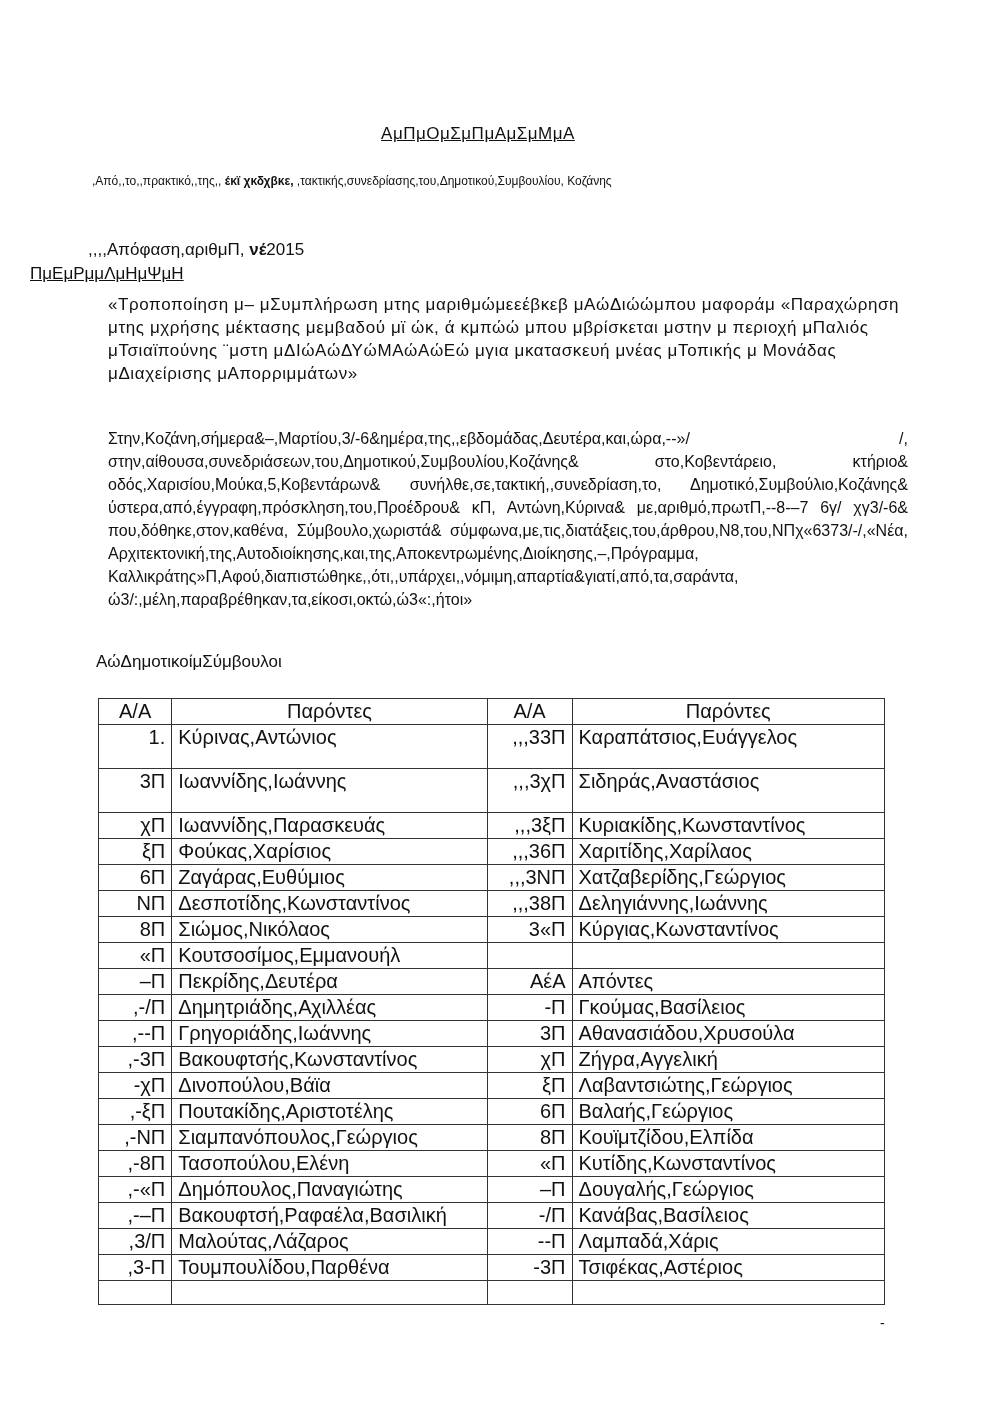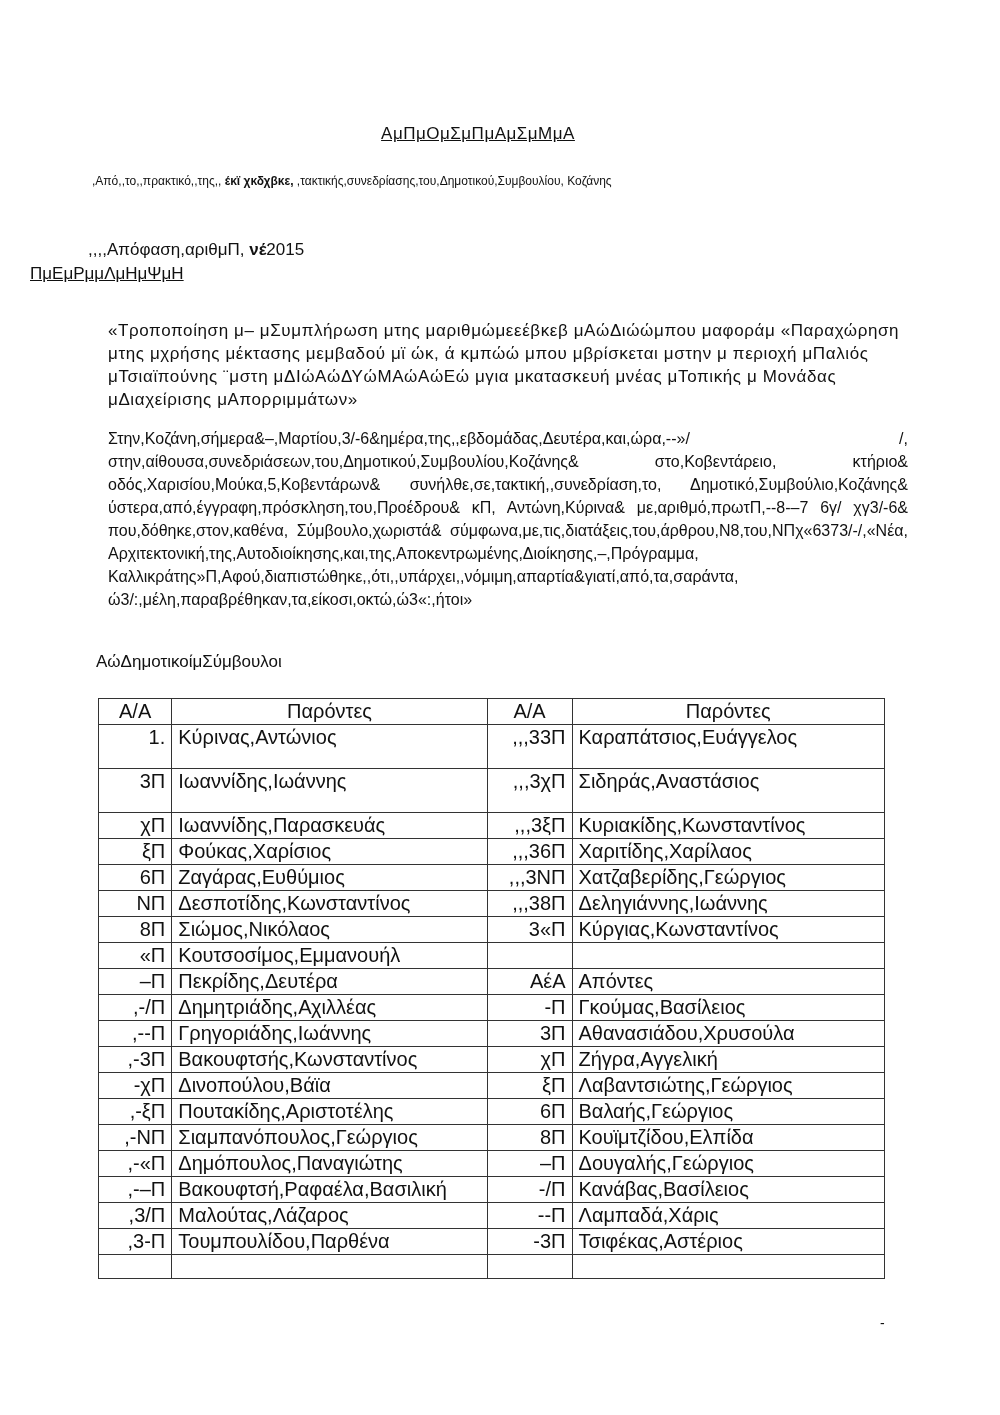--- a/index.html
+++ b/index.html
@@ -3,21 +3,21 @@
 <meta charset="utf-8">
 <style>
   html, body { margin:0; padding:0; background:#ffffff; }
   body { width:1000px; height:1415px; position:relative; font-family:"Liberation Sans", sans-serif; color:#111; overflow:hidden; }
   .abs { position:absolute; }
   .title { top:124px; left:0; width:884px; text-align:center; font-size:17px; text-decoration:underline; letter-spacing:0.5px;margin-left:36px; }
   .intro { top:170px; left:92px; width:840px; font-size:12px; line-height:23px; }
   .intro b { font-weight:bold; }
   .decision { top:240px; left:88px; font-size:17px; }
   .subject-title { top:264px; left:0; width:1000px; text-align:left; font-size:17px; text-decoration:underline; padding-left:30px; box-sizing:border-box; }
-  .subject { top:319px; left:108px; width:800px; font-size:17px; line-height:23px; letter-spacing:0.6px; }
+  .subject { top:293px; left:108px; width:800px; font-size:17px; line-height:23px; letter-spacing:0.6px; }
   .body-text { top:427px; left:108px; width:800px; font-size:16px; line-height:23px; text-align:justify; }
   .councillors-label { top:652px; left:96px; font-size:17px; }
   table.members { position:absolute; top:698px; left:98px; width:787px; border-collapse:collapse; font-size:20px; }
   table.members td { border:1px solid #333; padding:1px 6px; height:21px; vertical-align:top; }
   table.members td.num { width:62px; text-align:right; }
   table.members td.name { width:305px; }
   table.members td.num2 { width:73px; text-align:right; }
   table.members td.hdr { text-align:center; }
   table.members tr.tall td { height:41px; }
   .page-mark { top:1315px; left:880px; font-size:14px; }
@@ -133,20 +133,26 @@
         <td class="num2">6Π</td>
         <td class="name">Βαλαής,Γεώργιος</td>
       </tr>
       <tr>
         <td class="num">,-ΝΠ</td>
         <td class="name">Σιαμπανόπουλος,Γεώργιος</td>
         <td class="num2">8Π</td>
         <td class="name">Κουϊμτζίδου,Ελπίδα</td>
       </tr>
       <tr>
+        <td class="num">,-8Π</td>
+        <td class="name">Τασοπούλου,Ελένη</td>
+        <td class="num2">«Π</td>
+        <td class="name">Κυτίδης,Κωνσταντίνος</td>
+      </tr>
+      <tr>
         <td class="num">,-«Π</td>
         <td class="name">Δημόπουλος,Παναγιώτης</td>
         <td class="num2">–Π</td>
         <td class="name">Δουγαλής,Γεώργιος</td>
       </tr>
       <tr>
         <td class="num">,-–Π</td>
         <td class="name">Βακουφτσή,Ραφαέλα,Βασιλική</td>
         <td class="num2">-/Π</td>
         <td class="name">Κανάβας,Βασίλειος</td>

